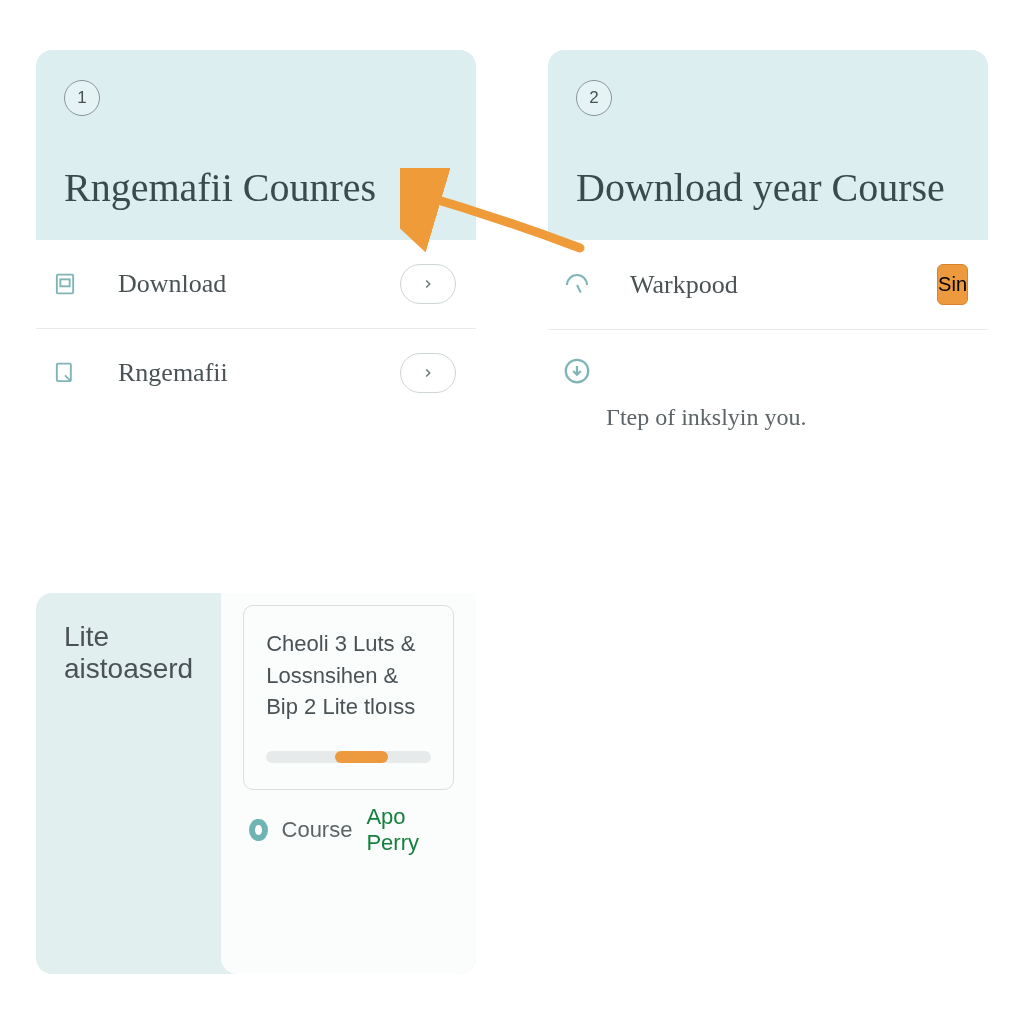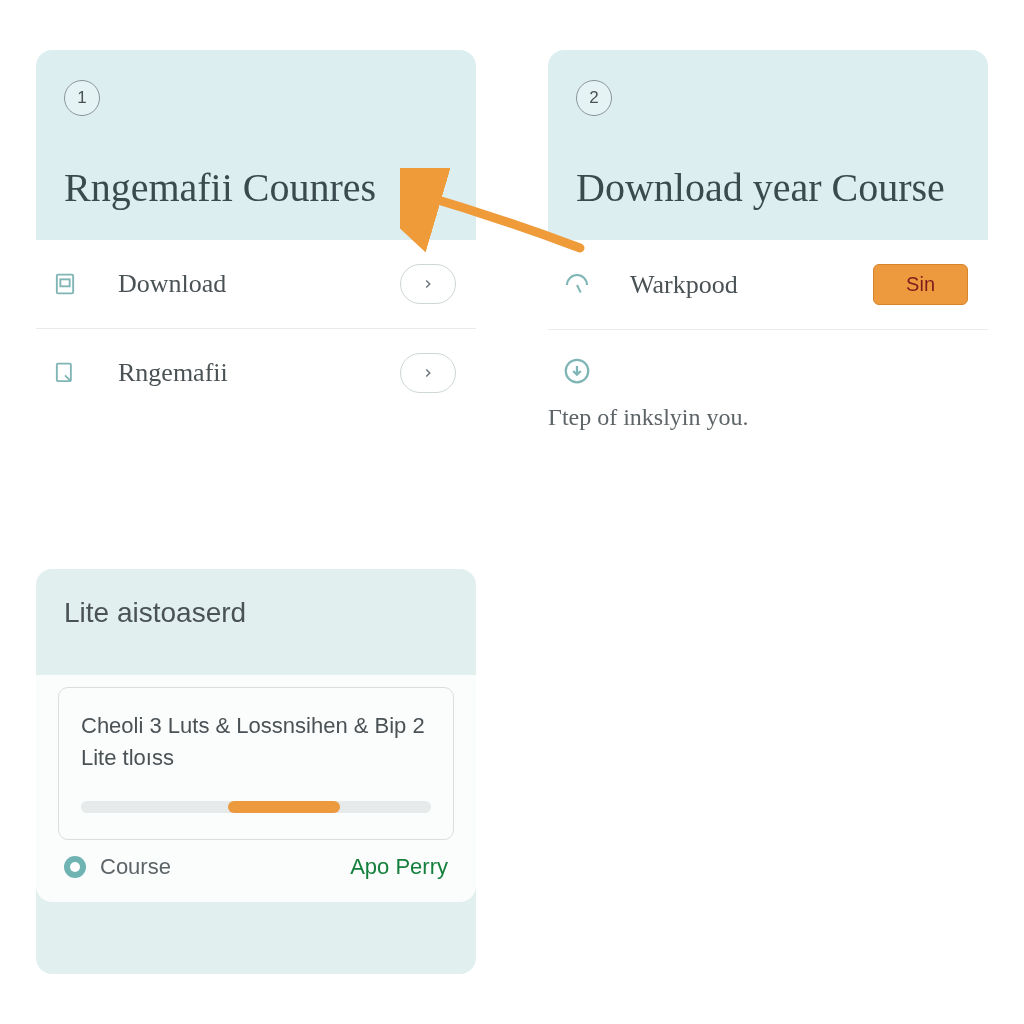--- a/index.html
+++ b/index.html
@@ -66,50 +66,51 @@
 }
 .item-label {
   flex: 1;
   font-size: 26px;
   color: #4a5255;
 }
 .item-sub {
   font-size: 24px;
   color: #5d6467;
   margin-top: 10px;
+  margin-left: 58px;
   margin-bottom: 16px;
 }
 .chevron-btn {
   width: 56px;
   height: 40px;
   border: 1.5px solid #cfd6d8;
   border-radius: 20px;
   display: flex;
   align-items: center;
   justify-content: center;
   color: #6b7478;
   cursor: pointer;
 }
 .orange-btn {
   background: #ed9a3f;
   border: 1px solid #d6852c;
   border-radius: 6px;
-  padding: 8px 32px;
+  padding: 8px 0;
   font-size: 20px;
-  color: #7f1d1d;
+  color: #000000;
   font-family: -apple-system, sans-serif;
   cursor: pointer;
 }
 
 .lite-card {
   background: #e1efef;
   border-radius: 16px;
   padding: 0;
   display: flex;
-  flex-direction: column;
+  flex-direction: row;
   width: 440px;
 }
 .lite-header {
   padding: 28px 28px 46px 28px;
 }
 .lite-title {
   font-size: 28px;
   color: #4a5255;
   font-family: -apple-system, sans-serif;
 }

